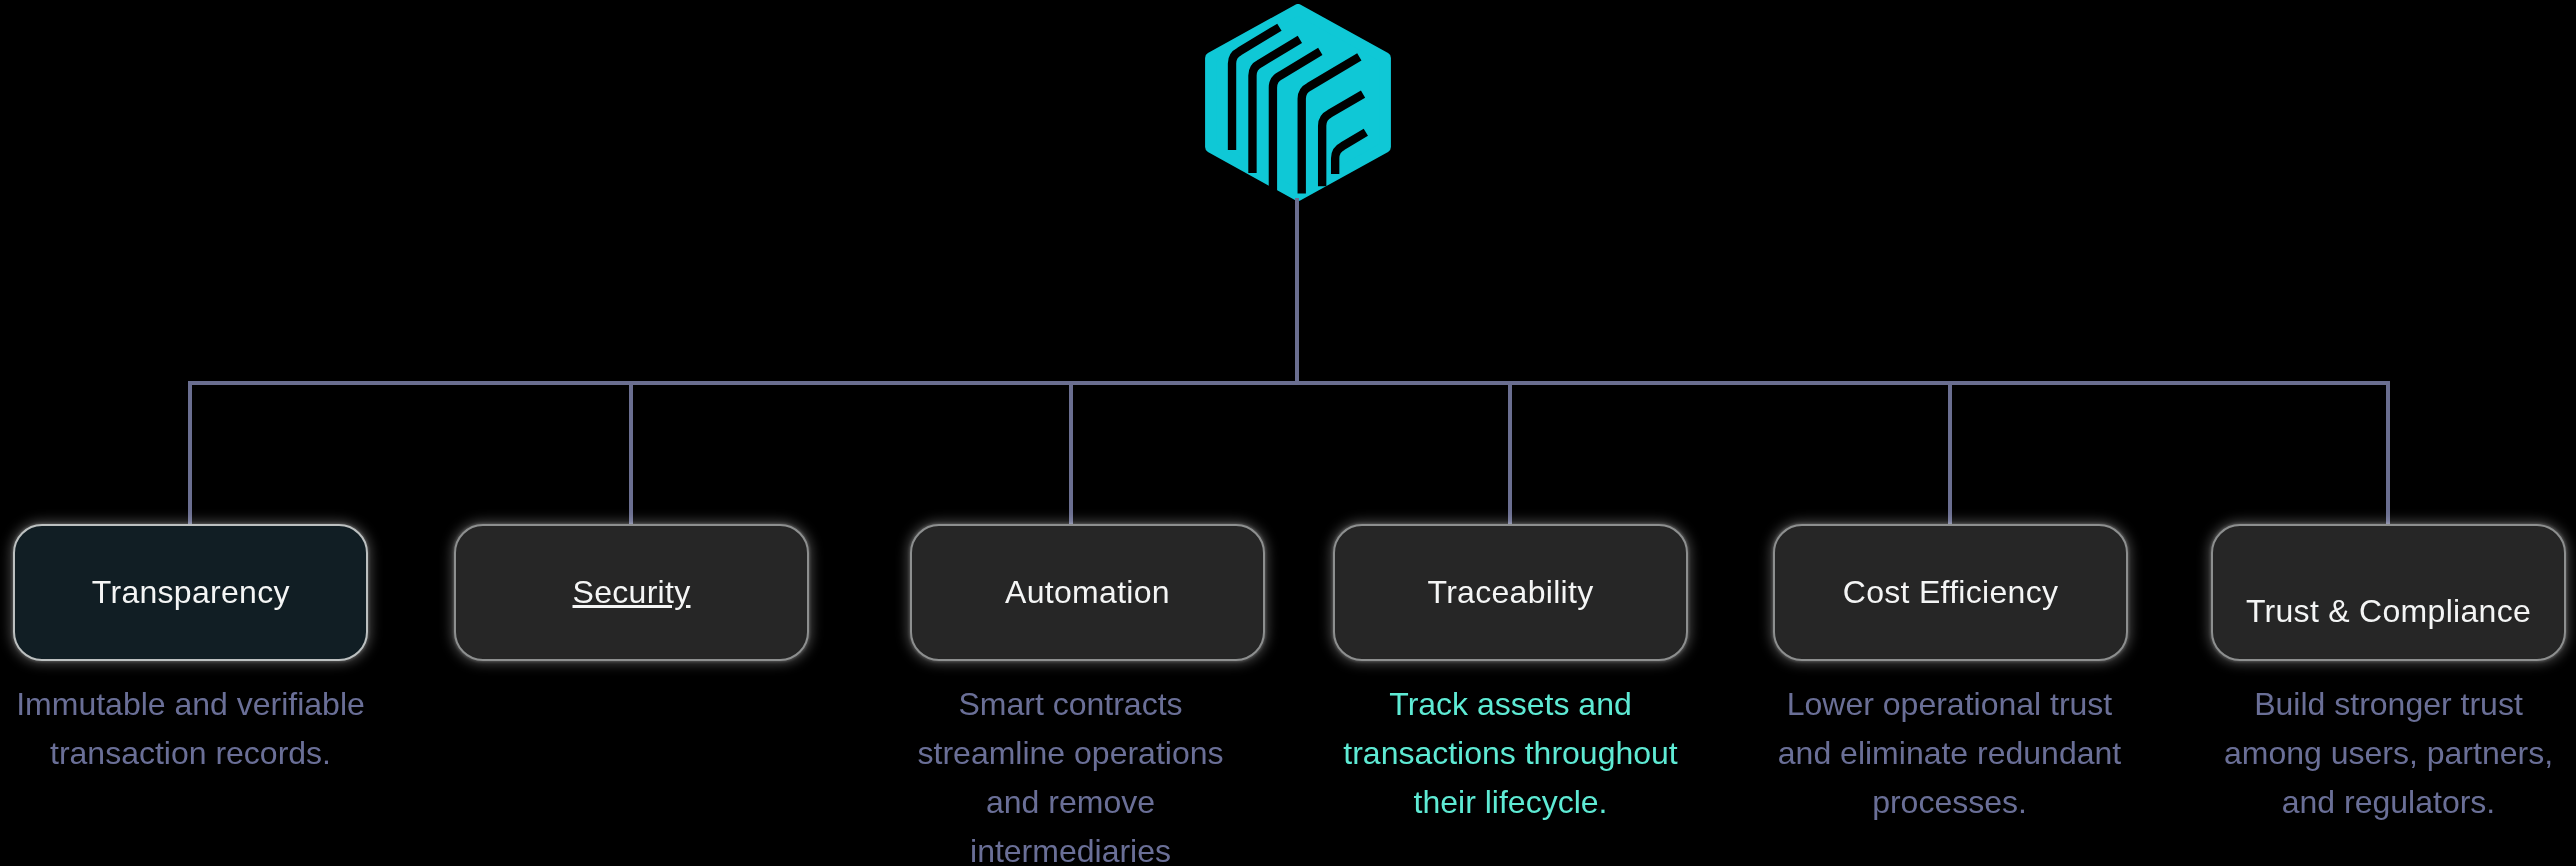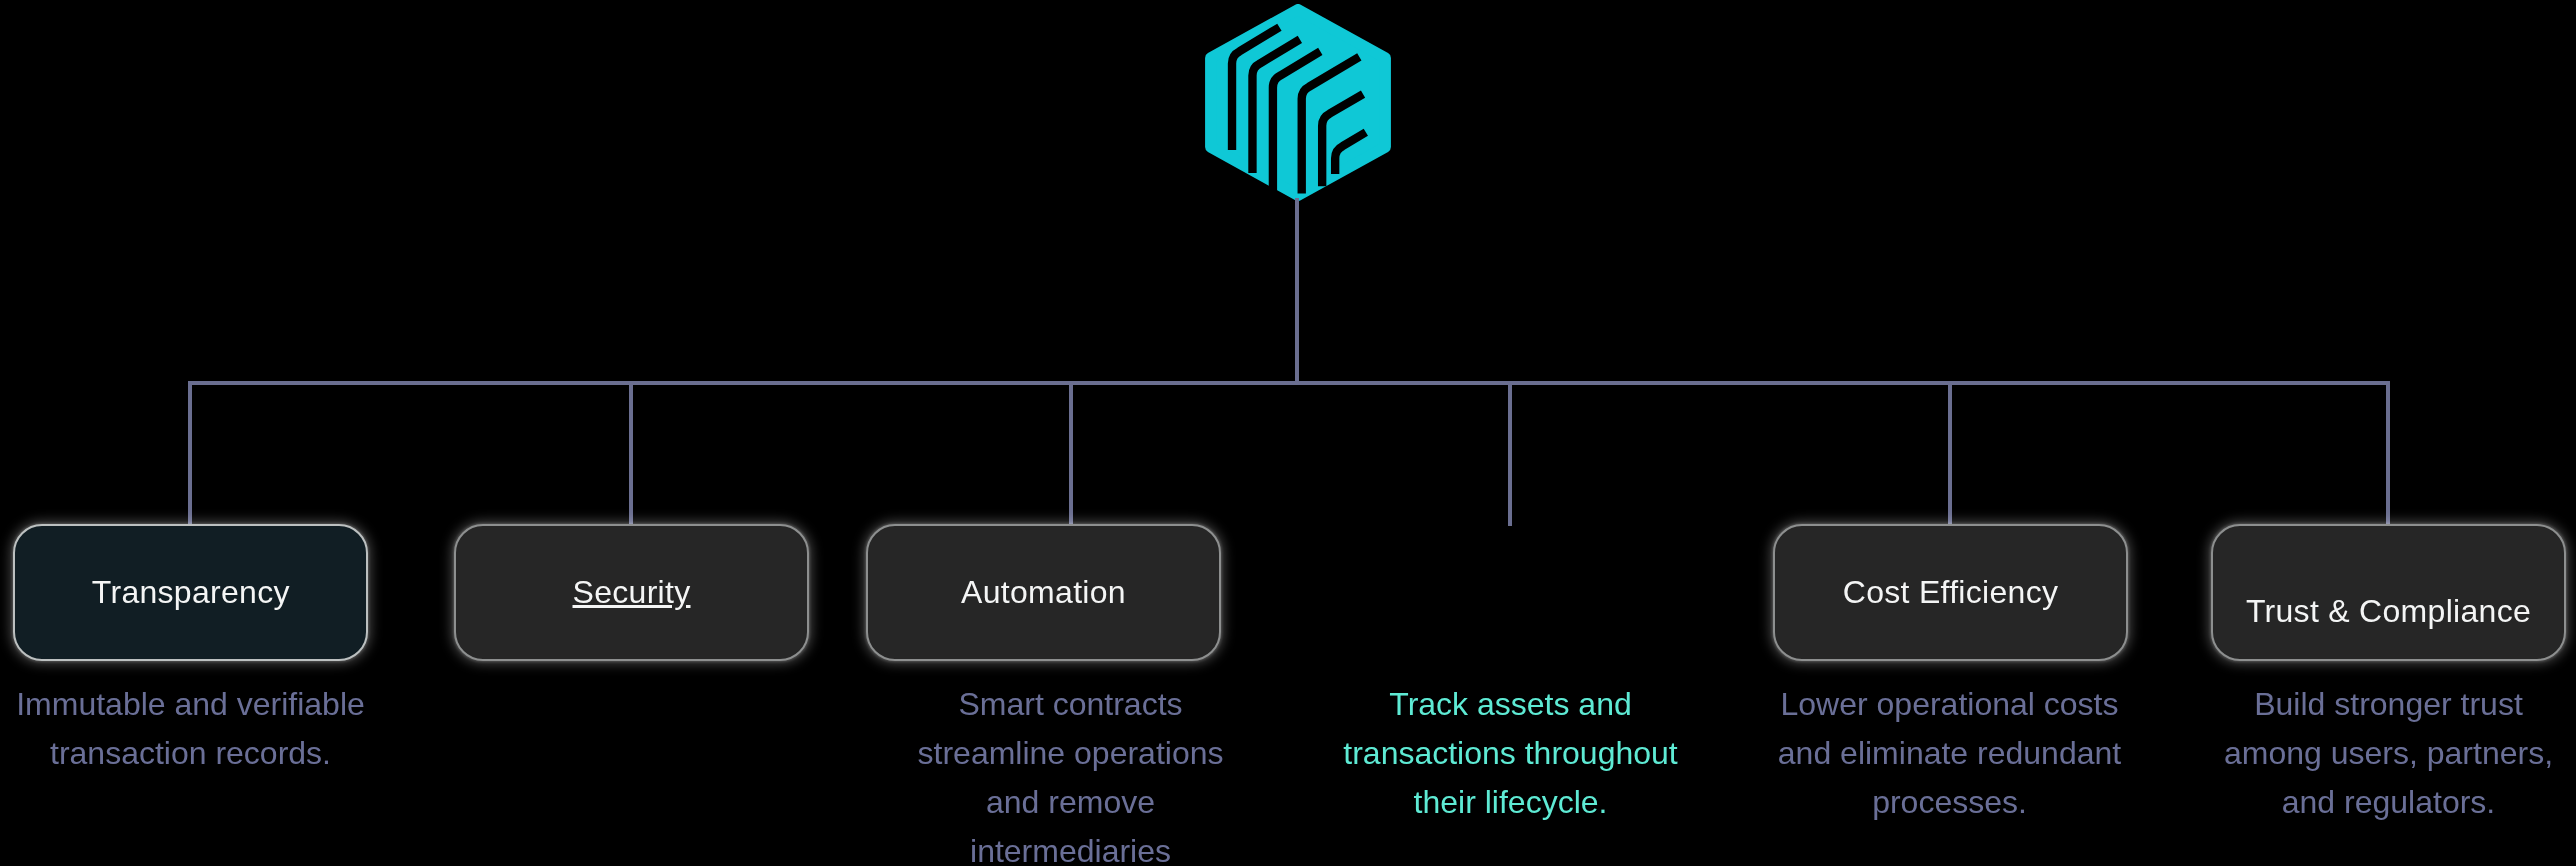--- a/index.html
+++ b/index.html
@@ -57,21 +57,21 @@
     border: 2.8px solid #8d8f8f;
     border-radius: 29px;
     display: flex;
     align-items: center;
     justify-content: center;
     z-index: 2;
     box-shadow: 0 0 12.2px 2.8px rgba(255,255,255,0.26), 0 0 2.8px 0.6px rgba(255,255,255,0.18);
   }
   .box-0 { left: 13.3px; }
   .box-1 { left: 454px; }
-  .box-2 { left: 866px; }
+  .box-2 { left: 910px; }
   .box-3 { left: 1333px; }
   .box-4 { left: 1773px; }
   .box-5 { left: 2211px; }
 
   .node-label {
     color: #f4f5f5;
     font-size: 32px;
     font-weight: 400;
     letter-spacing: 0.3px;
     white-space: nowrap;
@@ -127,37 +127,40 @@
 
   <div class="node-box box-0" style="background: rgb(17, 30, 36); border-color: rgb(188, 192, 192);">
     <span class="node-label" style="color: rgb(244, 245, 245);">Transparency</span>
   </div>
   <div class="node-box box-1" style="background: rgb(38, 38, 38); border-color: rgb(141, 143, 143);">
     <span class="node-label" style="color: rgb(244, 245, 245); text-decoration: underline;">Security</span>
   </div>
   <div class="node-box box-2" style="background: rgb(38, 38, 38); border-color: rgb(141, 143, 143);">
     <span class="node-label" style="color: rgb(244, 245, 245);">Automation</span>
   </div>
+  <div class="node-box box-3" style="background: rgb(38, 38, 38); border-color: rgb(141, 143, 143);">
+    <span class="node-label" style="color: rgb(244, 245, 245);">Traceability</span>
+  </div>
   <div class="node-box box-4" style="background: rgb(38, 38, 38); border-color: rgb(141, 143, 143); justify-content: center;">
     <span class="node-label" style="color: rgb(244, 245, 245);">Cost Efficiency</span>
   </div>
   <div class="node-box box-5" style="background: rgb(38, 38, 38); border-color: rgb(141, 143, 143);">
     <span class="node-label" style="color: rgb(244, 245, 245); margin-top: 38px;">Trust &amp; Compliance</span>
   </div>
 
   <div class="node-desc desc-0" style="color: rgb(106, 111, 151);">Immutable and verifiable
 transaction records.</div>
   <div class="node-desc desc-2" style="color: rgb(106, 111, 151);">Smart contracts
 streamline operations
 and remove
 intermediaries</div>
   <div class="node-desc desc-3" style="color: #5eead4;">Track assets and
 transactions throughout
 their lifecycle.</div>
-  <div class="node-desc desc-4" style="color: rgb(106, 111, 151);">Lower operational costs
+  <div class="node-desc desc-4" style="color: rgb(106, 111, 151);">Lower operational trust
 and eliminate redundant
 processes.</div>
   <div class="node-desc desc-5" style="color: rgb(106, 111, 151);">Build stronger trust
 among users, partners,
 and regulators.</div>
 
 </div>
 
 
 </body></html>

